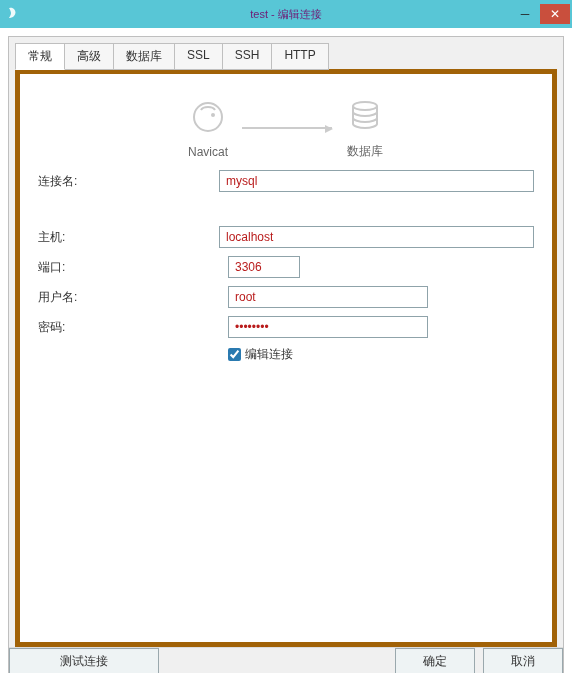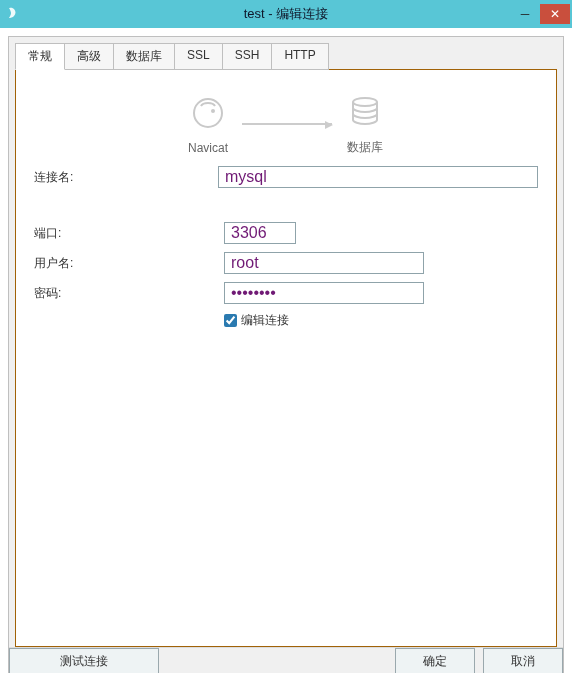--- a/index.html
+++ b/index.html
@@ -21,22 +21,22 @@
 }
 .titlebar .app-icon {
   width: 20px; height: 20px;
   margin-left: 4px;
   display: flex; align-items: center; justify-content: center;
 }
 .titlebar .title {
   position: absolute;
   left: 50%;
   transform: translateX(-50%);
-  font-size: 13px;
-  color: #0f172a;
+  font-size: 11px;
+  color: #701a75;
 }
 .titlebar .window-controls {
   margin-left: auto;
   display: flex;
 }
 .win-btn {
   width: 30px; height: 20px;
   display: flex; align-items: center; justify-content: center;
   margin-top: 0;
 }
@@ -63,21 +63,21 @@
   margin-right: -1px;
   background: #f6f6f6;
   position: relative;
 }
 .tab.active {
   background: #fff;
   border-bottom: 1px solid #fff;
   z-index: 2;
 }
 .tab-panel {
-  border: 1px solid #a16207;
+  border: 5px solid #a16207;
   background: #fff;
   margin: 0 6px 0 6px;
   flex: 1;
   padding: 16px 18px;
   margin-top: -1px;
 }
 .illus {
   display: flex;
   align-items: center;
   justify-content: center;
@@ -107,23 +107,23 @@
   margin: 8px 0;
 }
 .form-label {
   width: 190px;
   color: #333;
 }
 .text-input {
   border: 1px solid #8fa3aa;
   height: 22px;
   padding: 2px 6px;
-  font-size: 16px;
+  font-size: 12px;
   font-family: inherit;
-  color: #701a75;
+  color: #b91c1c;
 }
 .input-wide { width: 330px; }
 .input-port { width: 72px; }
 .input-std { width: 200px; }
 .checkbox-row {
   display: flex;
   align-items: center;
   margin: 6px 0 0 190px;
   gap: 4px;
 }
@@ -203,20 +203,24 @@
       </div>
     </div>
 
     <div class="form-row">
       <div class="form-label">连接名:</div>
       <input type="text" class="text-input input-wide" value="mysql" style="">
     </div>
 
     <div style="height:18px"></div>
 
+    <div class="form-row">
+      <div class="form-label">主机:</div>
+      <input type="text" class="text-input input-wide" value="localhost" style="">
+    </div>
 
     <div class="form-row">
       <div class="form-label">端口:</div>
       <input type="text" class="text-input input-port" value="3306" style="">
     </div>
 
     <div class="form-row">
       <div class="form-label">用户名:</div>
       <input type="text" class="text-input input-std" value="root" style="">
     </div>

